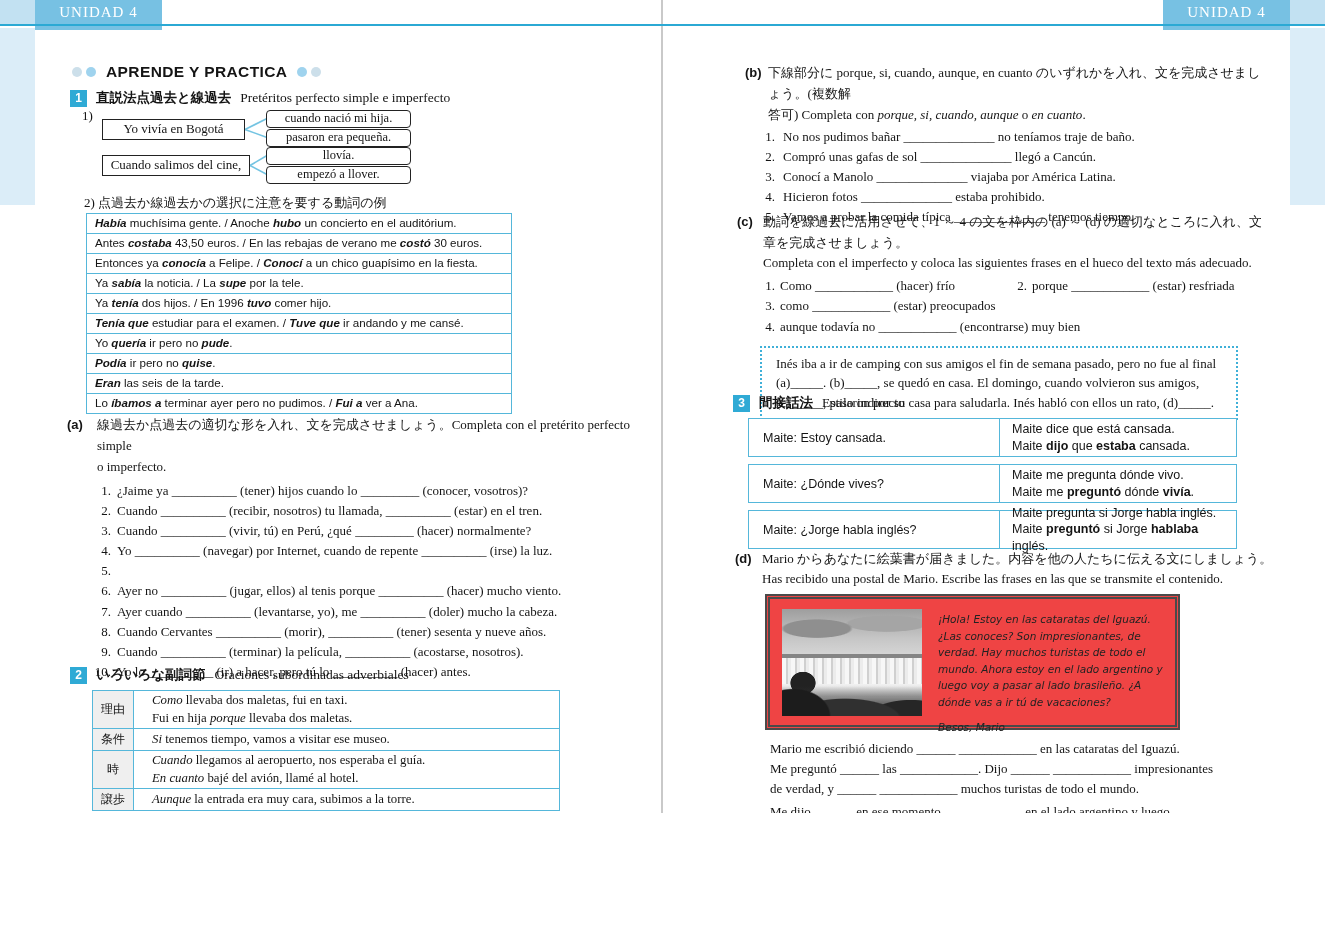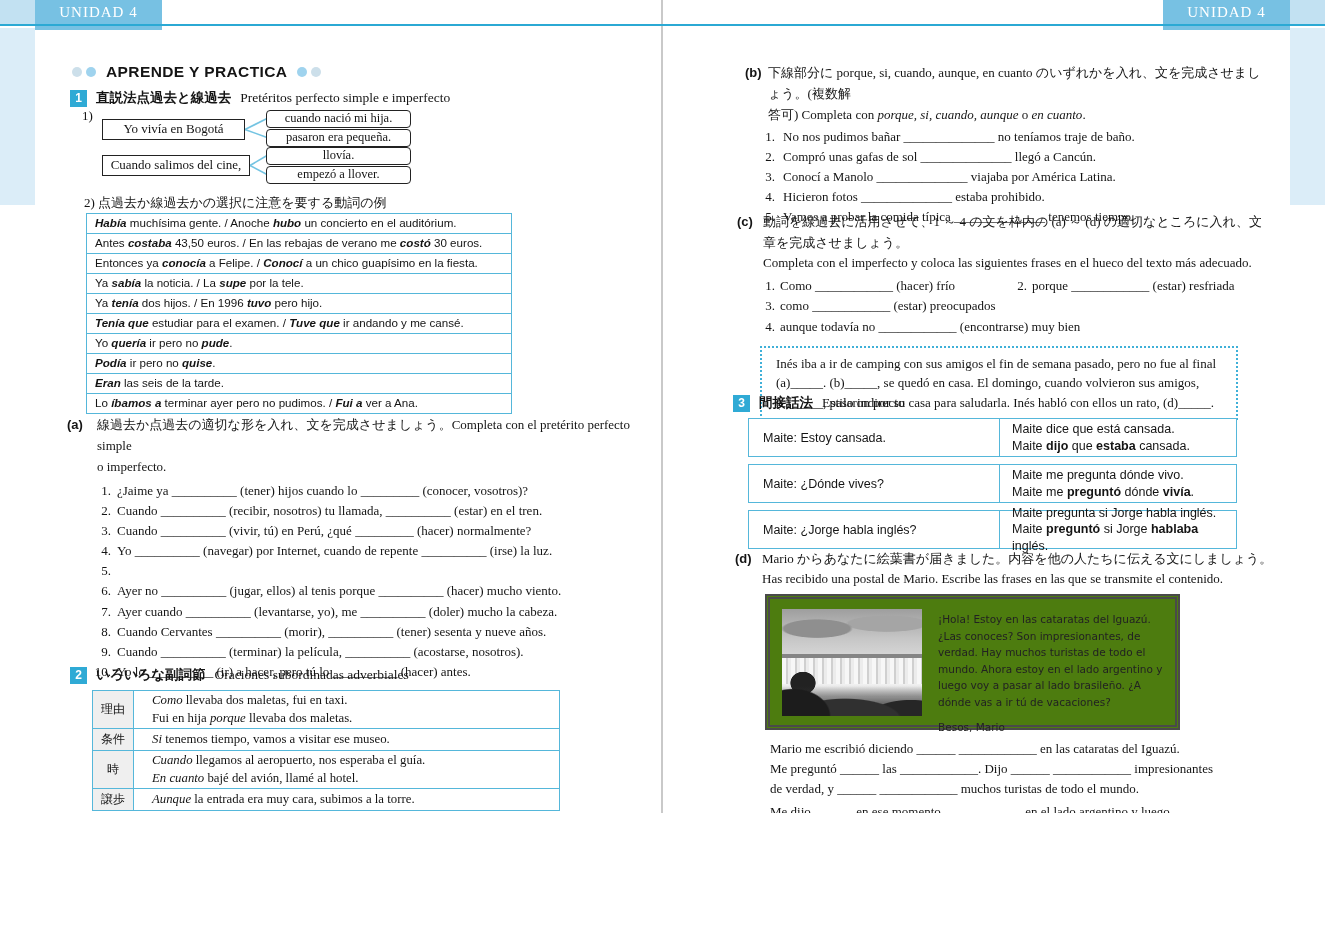--- a/index.html
+++ b/index.html
@@ -101,21 +101,21 @@
           flex-direction:column;gap:7px;}
   .erow{display:flex;border:1.5px solid #55B7DA;height:37px;background:#fff;}
   .eleft{width:236px;min-width:236px;border-right:1.5px solid #55B7DA;display:flex;
          align-items:center;padding-left:14px;
          font-family:"Liberation Sans",sans-serif;font-size:12.5px;}
   .eright{flex:1;display:flex;flex-direction:column;justify-content:center;padding-left:12px;
           font-family:Liberation Sans, sans-serif;font-size:12.5px;line-height:16.5px;}
   #exD{position:absolute;left:9px;top:549px;width:540px;font-size:13px;line-height:20px;}
   #exD .exlab{width:27px;}
   #postcard{position:absolute;left:39px;top:594px;width:415px;height:136px;
-            box-sizing:border-box;border:5px double #4A4A4A;background:#4d7c0f;}
+            box-sizing:border-box;border:5px double #4A4A4A;background:#ef4444;font-style:italic;}
   #photo{position:absolute;left:12px;top:10px;width:140px;height:107px;overflow:hidden;
          background:#cfcfcf;}
   .ph-sky{position:absolute;left:0;right:0;top:0;height:46%;
           background:radial-gradient(60px 16px at 25% 40%,#8f8f8f 55%,transparent 60%),
                      radial-gradient(70px 14px at 75% 30%,#a5a5a5 55%,transparent 60%),
                      linear-gradient(180deg,#9e9e9e,#c6c6c6 60%,#d8d8d8);}
   .ph-cliff{position:absolute;left:0;right:0;top:42%;height:5%;background:#858585;}
   .ph-falls{position:absolute;left:0;right:0;top:46%;height:26%;
             background:repeating-linear-gradient(90deg,#f7f7f7 0 4px,#d0d0d0 4px 6px,#ececec 6px 9px);}
   .ph-mist{position:absolute;left:0;right:0;top:70%;height:12%;
@@ -184,21 +184,21 @@
     </div>
 
     <div id="exlabel">2) 点過去か線過去かの選択に注意を要する動詞の例</div>
 
     <div id="vtable">
 
     <div class="vrow"><span class="rb ri">Había</span><span> muchísima gente.  / Anoche </span><span class="rb ri">hubo</span><span> un concierto en el auditórium.</span></div>
         <div class="vrow"><span>Antes </span><span class="rb ri">costaba</span><span> 43,50 euros.  / En las rebajas de verano me </span><span class="rb ri">costó</span><span> 30 euros.</span></div>
         <div class="vrow"><span>Entonces ya </span><span class="rb ri">conocía</span><span> a Felipe.  / </span><span class="rb ri">Conocí</span><span> a un chico guapísimo en la fiesta.</span></div>
         <div class="vrow"><span>Ya </span><span class="rb ri">sabía</span><span> la noticia.  / La </span><span class="rb ri">supe</span><span> por la tele.</span></div>
-        <div class="vrow"><span>Ya </span><span class="rb ri">tenía</span><span> dos hijos.  / En 1996 </span><span class="rb ri">tuvo</span><span> pero hijo.</span></div>
+        <div class="vrow"><span>Ya </span><span class="rb ri">tenía</span><span> dos hijos.  / En 1996 </span><span class="rb ri">tuvo</span><span> comer hijo.</span></div>
         <div class="vrow"><span class="rb ri">Tenía que</span><span> estudiar para el examen.  / </span><span class="rb ri">Tuve que</span><span> ir andando y me cansé.</span></div>
         <div class="vrow"><span>Yo </span><span class="rb ri">quería</span><span> ir pero no </span><span class="rb ri">pude</span><span>.</span></div>
         <div class="vrow"><span class="rb ri">Podía</span><span> ir pero no </span><span class="rb ri">quise</span><span>.</span></div>
         <div class="vrow"><span class="rb ri">Eran</span><span> las seis de la tarde.</span></div>
         <div class="vrow"><span>Lo </span><span class="rb ri">íbamos a</span><span> terminar ayer pero no pudimos.  / </span><span class="rb ri">Fui a</span><span> ver a Ana.</span></div>
       </div>
 
     <div id="exA">
       <div class="exhead">
         <span class="exlab">(a)</span>

